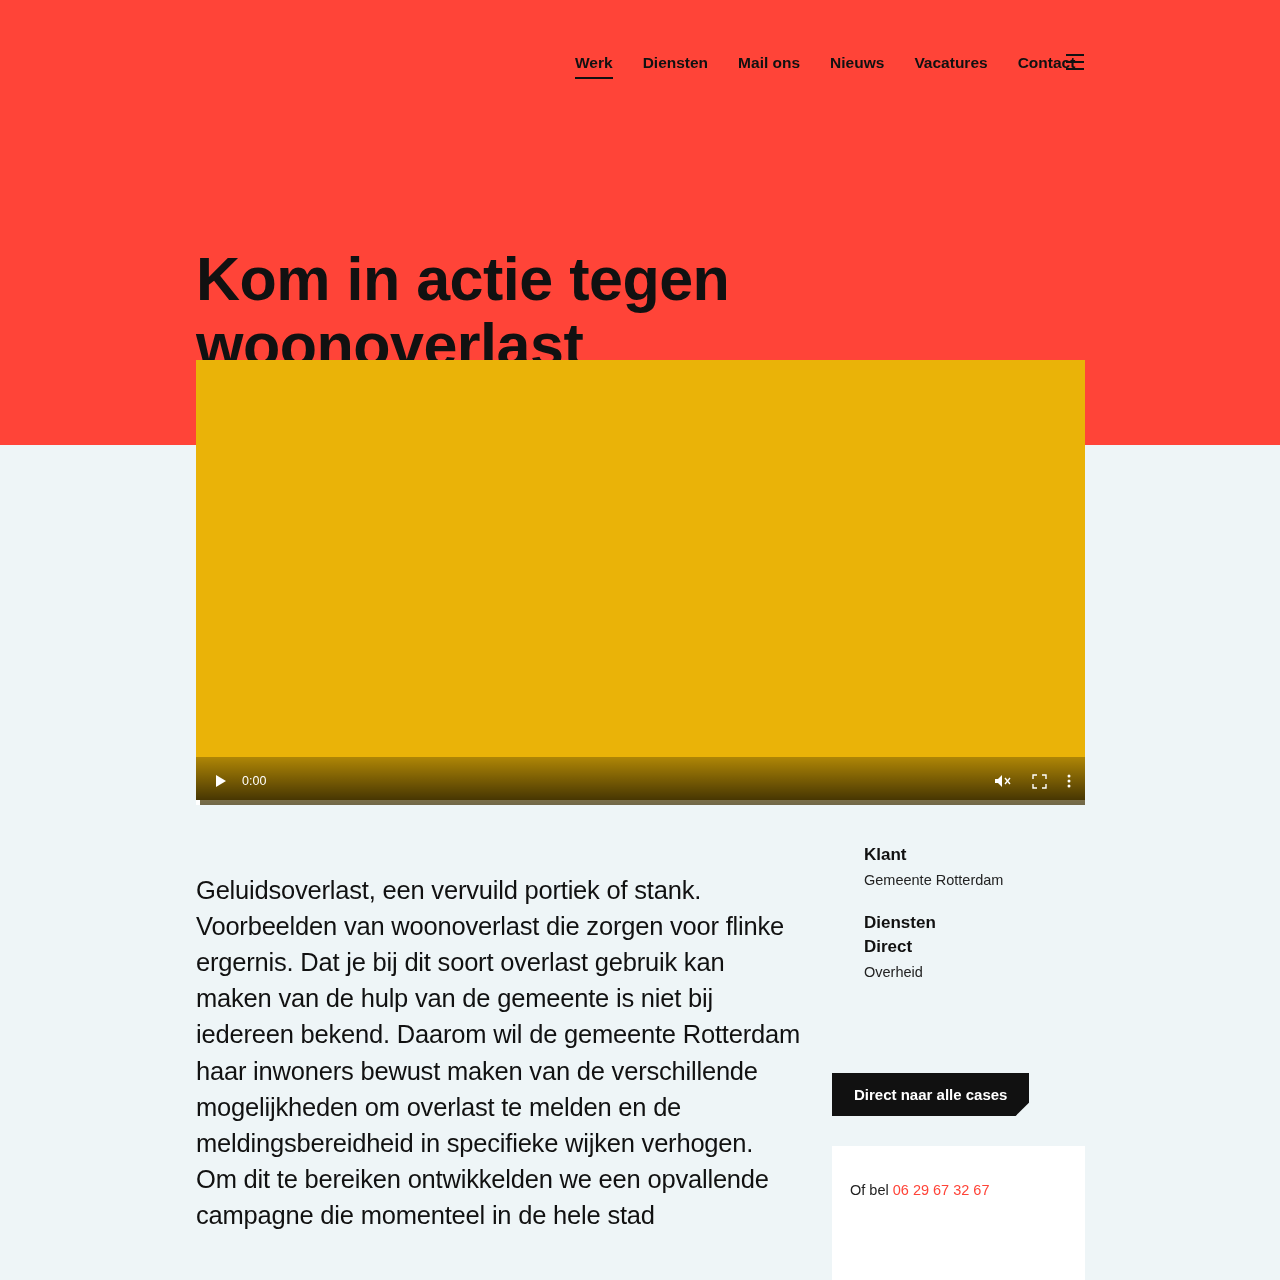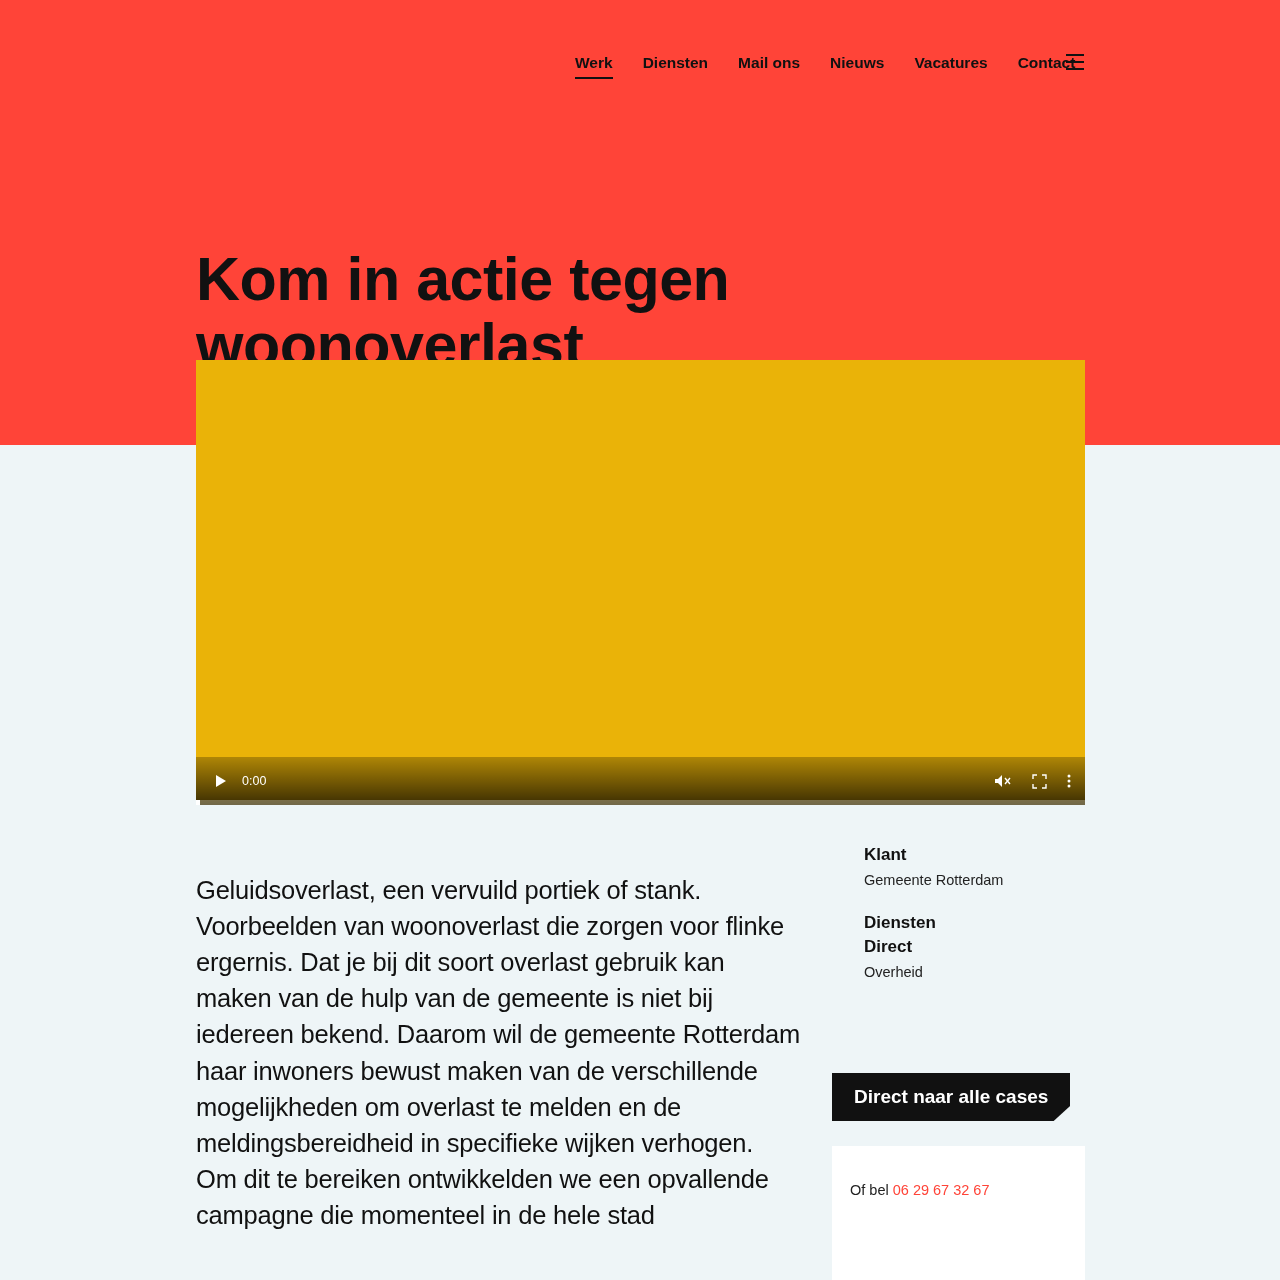--- a/index.html
+++ b/index.html
@@ -132,21 +132,21 @@
   .meta a {
     color: #ff4438;
     text-decoration: underline;
   }
 
   .btn-black {
     display: inline-block;
     position: relative;
     background: #111111;
     color: #ffffff;
-    font-size: 19px;
+    font-size: 15px;
     font-weight: bold;
     padding: 13px 22px 13px 22px;
     text-decoration: none;
     cursor: pointer;
     clip-path: polygon(0 0, 100% 0, 100% 68%, 93% 100%, 0 100%);
   }
 
   .cases-btn { position: absolute; top: 1073px; left: 832px; }
 
   .card {

